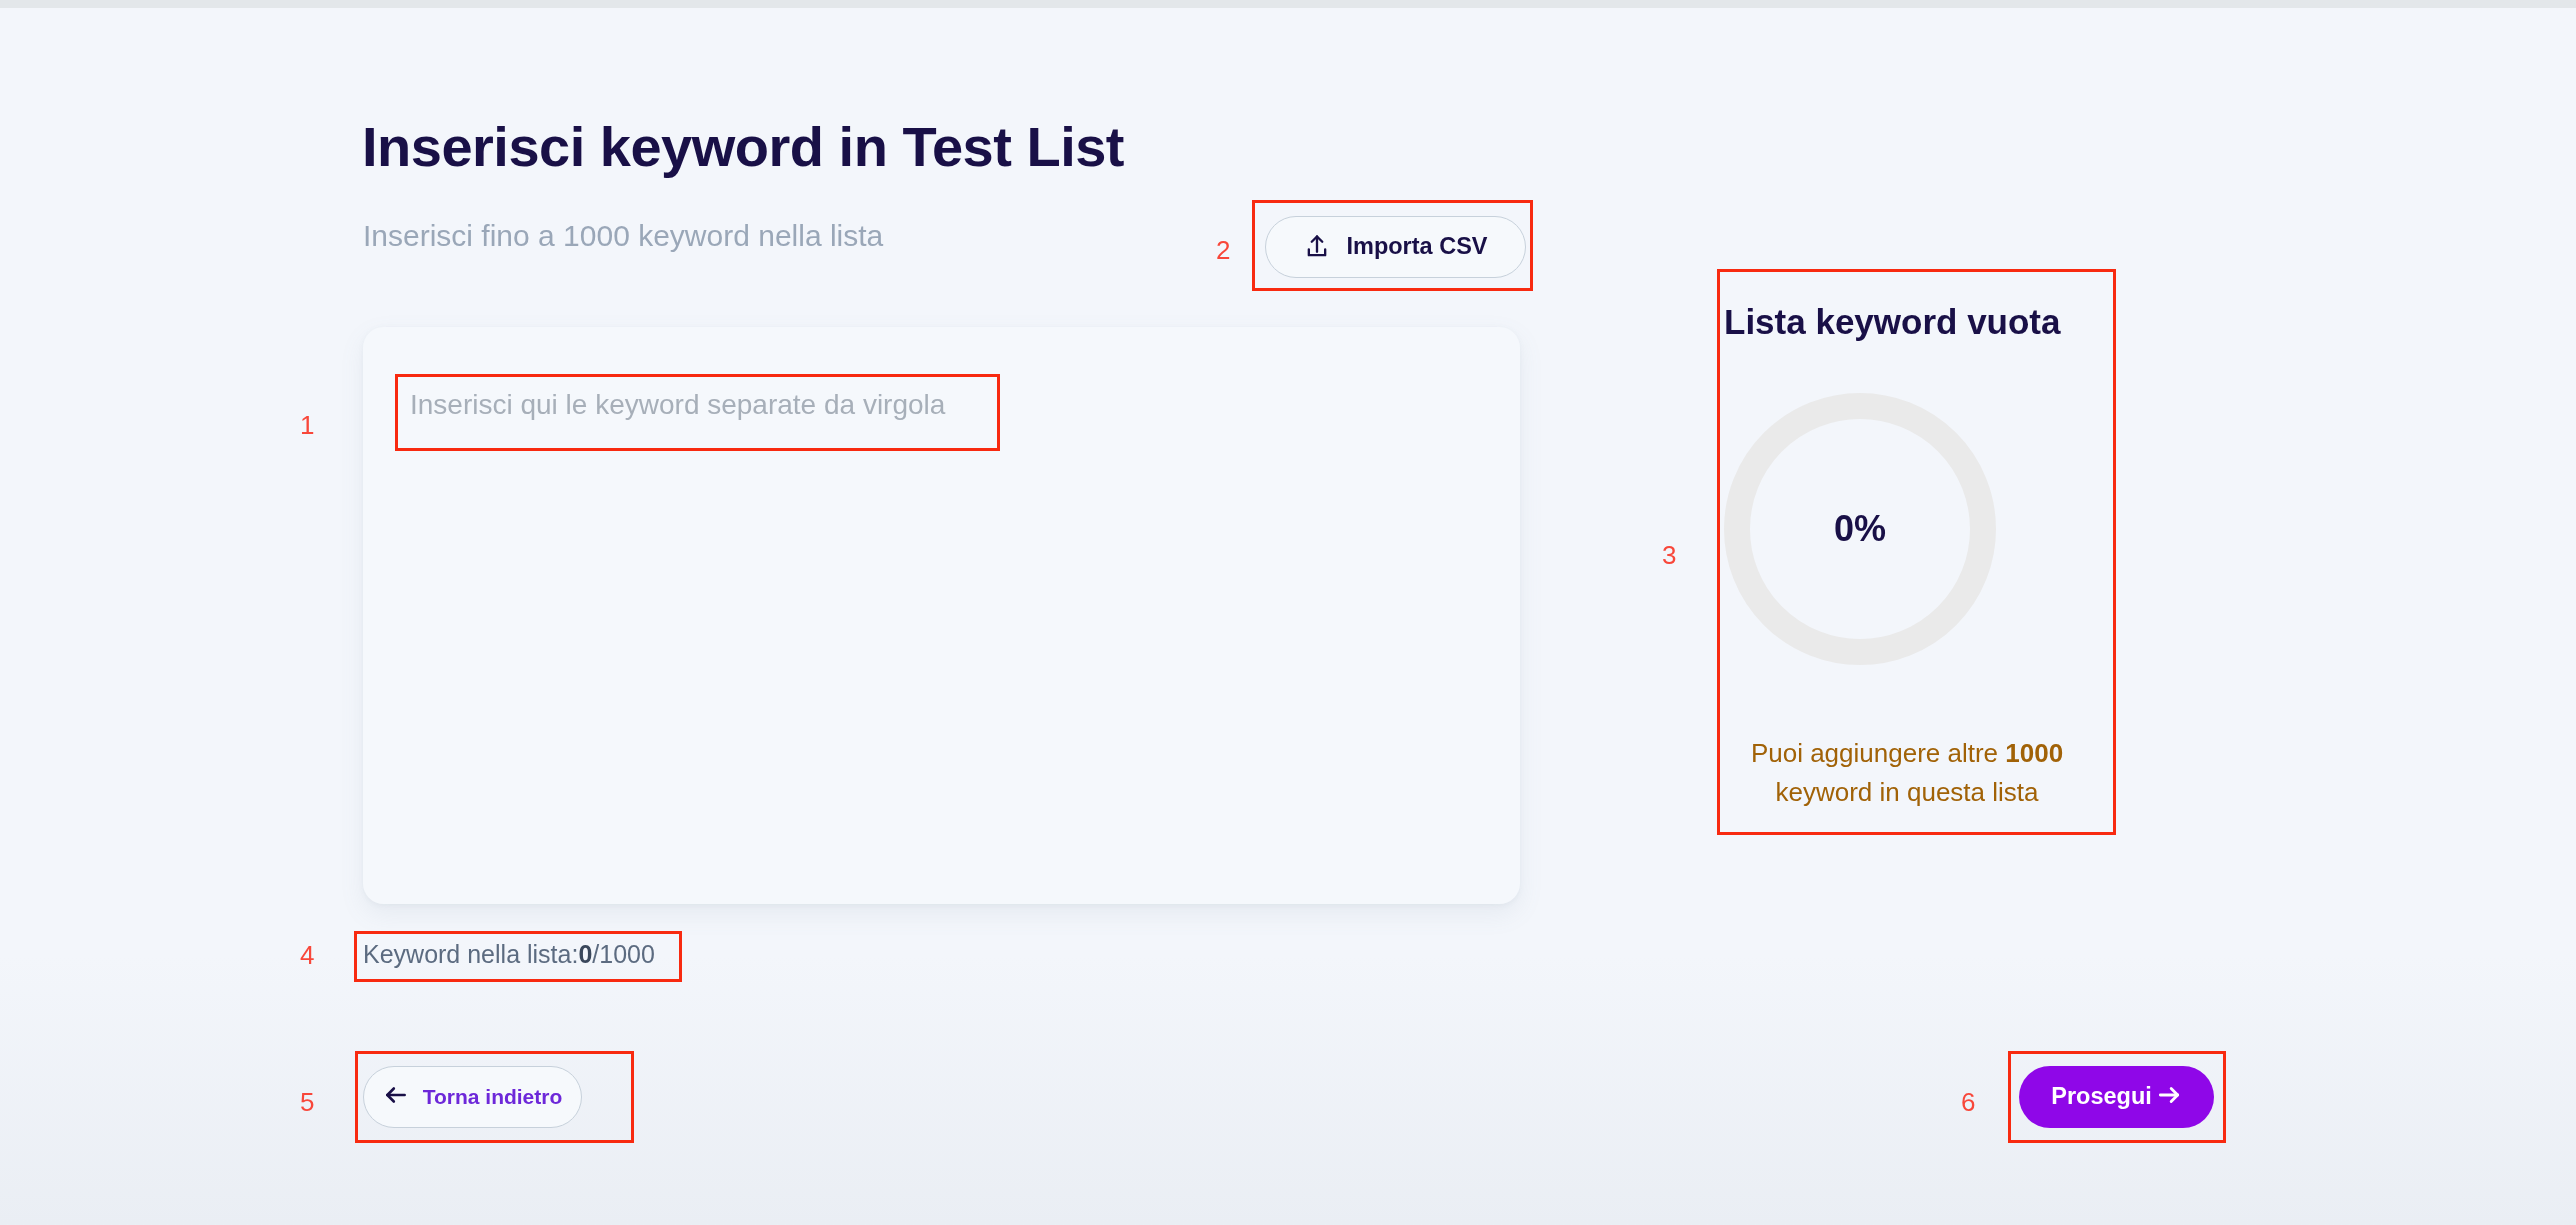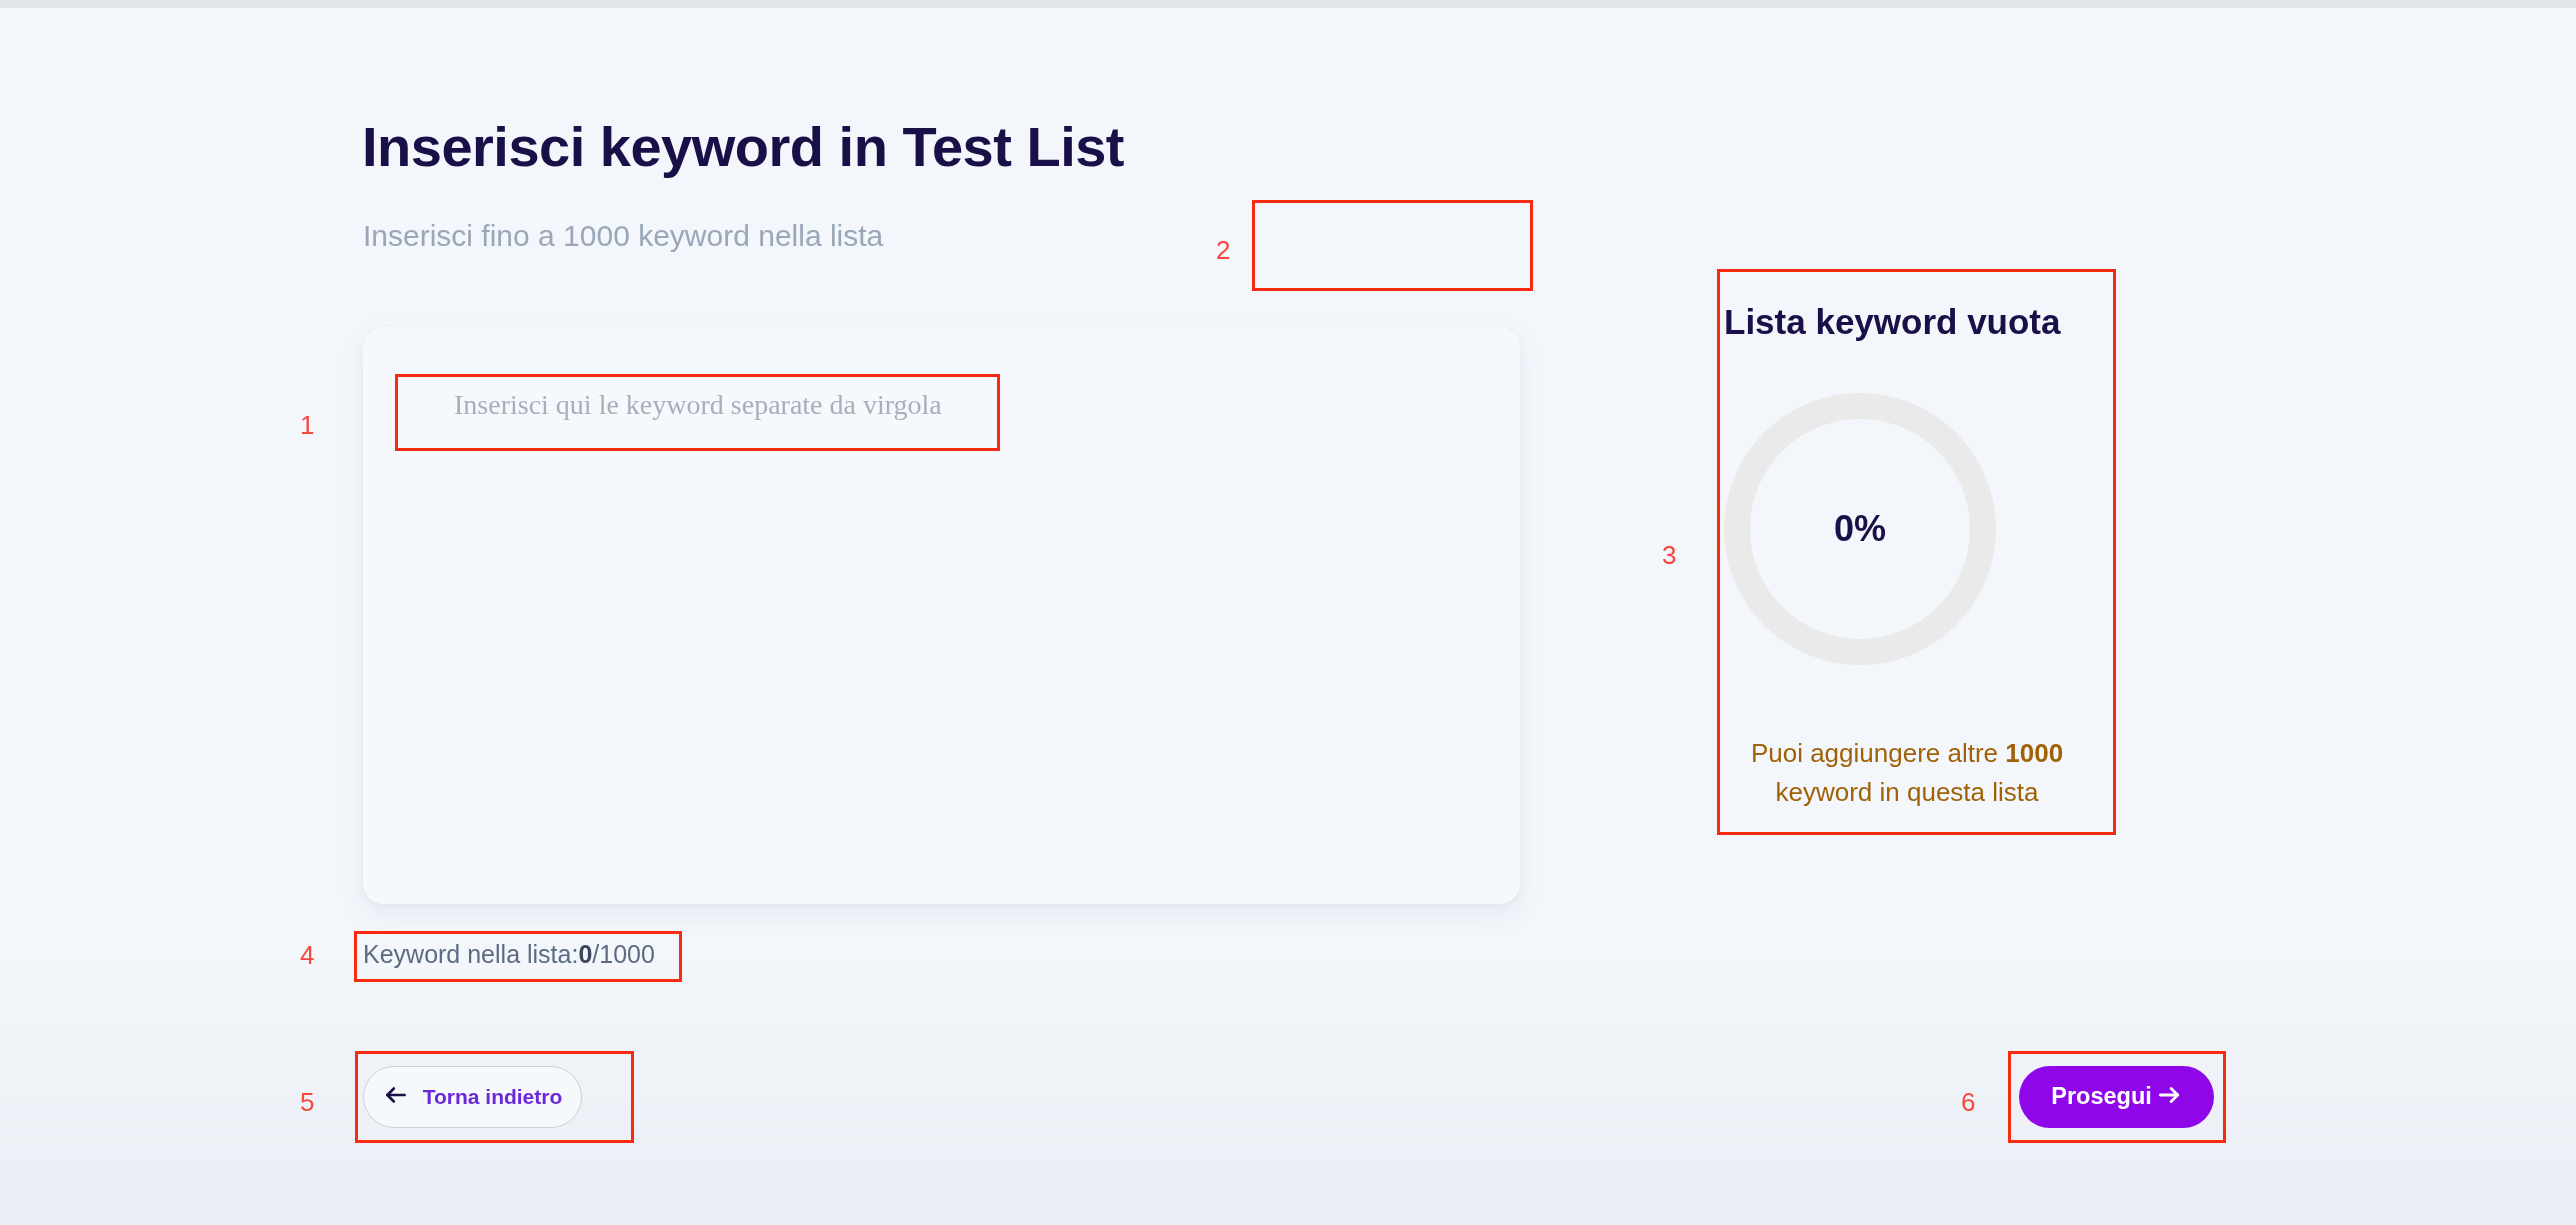--- a/index.html
+++ b/index.html
@@ -93,26 +93,25 @@
   #keyword-textarea {
     position: absolute;
     left: 47px;
     top: 58px;
     width: 1032px;
     height: 56px;
     border: none;
     outline: none;
     background: transparent;
     resize: none;
-    font-family: Liberation Serif, serif;
+    font-family: Liberation Sans, sans-serif;
     font-size: 28px;
     color: #0f172a;
     line-height: 39px;
     overflow: hidden;
-    margin-left: 44px;
   }
   #keyword-textarea::placeholder { color: #A7AFB9; }
 
   
   #keyword-counter {
     position: absolute;
     left: 363px;
     top: 932px;
     font-size: 25px;
     color: #5C6B80;
@@ -235,20 +234,30 @@
 </head>
 <body>
 
 <div id="top-strip"></div>
 
 <div id="page">
 
   <h1 id="page-title">Inserisci keyword in Test List</h1>
   <div id="page-subtitle">Inserisci fino a 1000 keyword nella lista</div>
 
+  <div id="import-csv-button">
+    <span class="upload-icon">
+      <svg width="28" height="28" viewBox="0 0 24 24" fill="none" stroke="#191047" stroke-width="2" stroke-linecap="round" stroke-linejoin="round">
+        <path d="M12 16V3"></path>
+        <path d="M7.5 7.5 12 3l4.5 4.5"></path>
+        <path d="M5 14v5h14v-5"></path>
+      </svg>
+    </span>
+    <span class="label">Importa CSV</span>
+  </div>
 
   <div id="keyword-card">
     <textarea id="keyword-textarea" placeholder="Inserisci qui le keyword separate da virgola" style=""></textarea>
   </div>
 
   <div id="keyword-counter"><span>Keyword nella lista:</span><b>0</b><span>/1000</span></div>
 
   <div id="empty-list-panel">
     <div id="empty-list-title">Lista keyword vuota</div>
 

